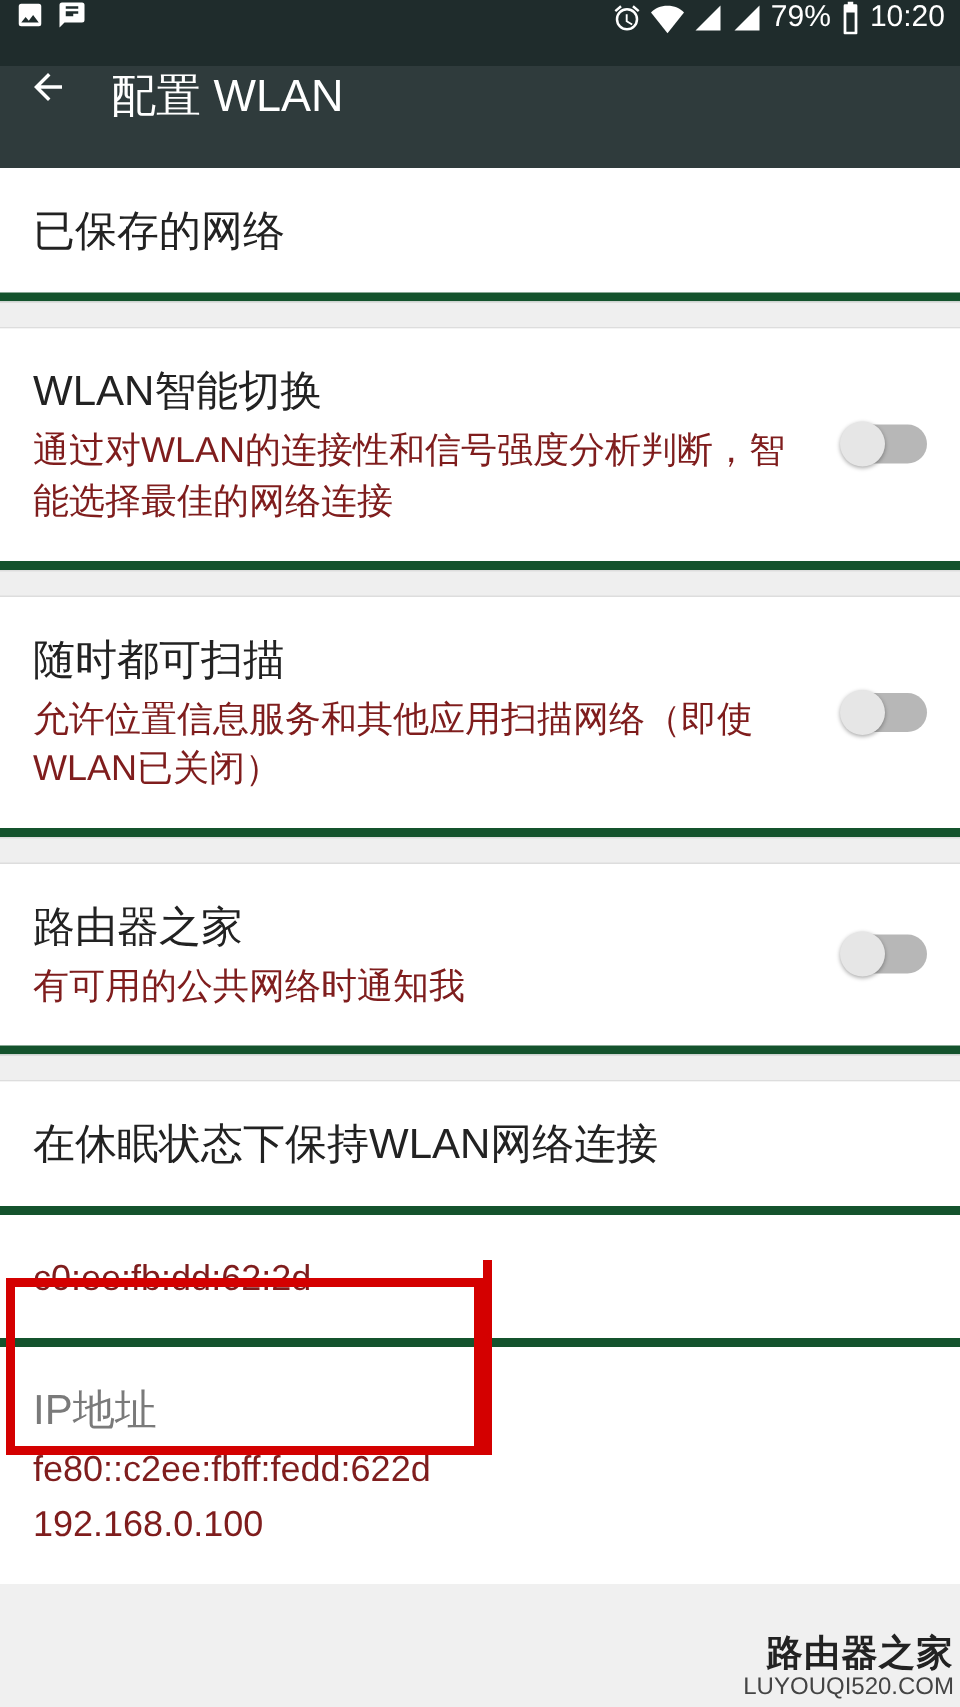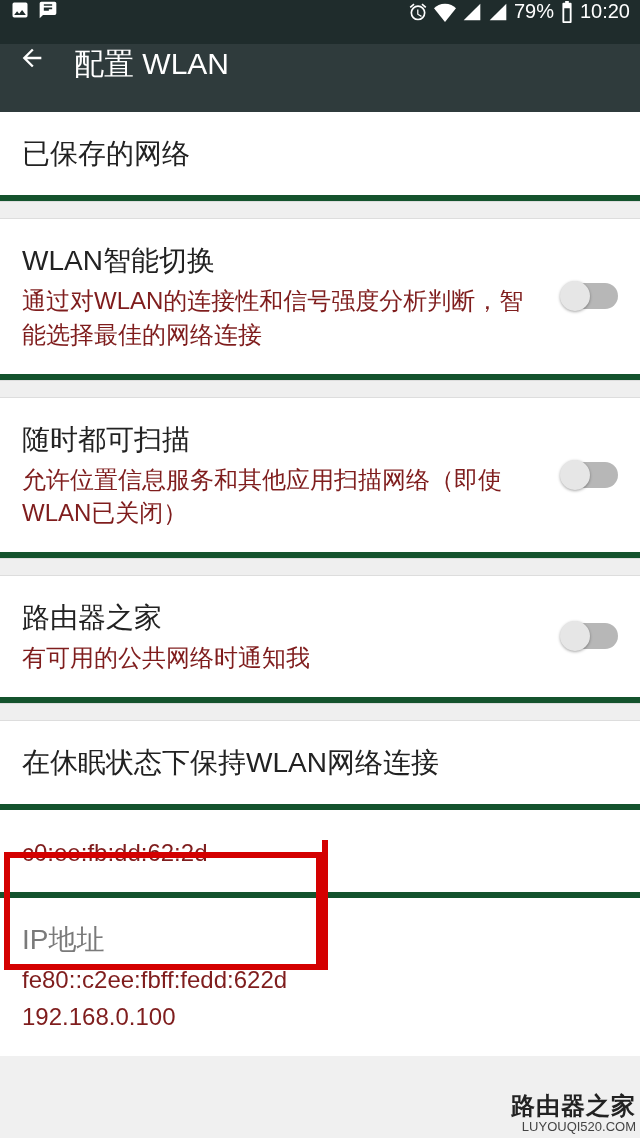--- a/index.html
+++ b/index.html
@@ -74,21 +74,21 @@
   .watermark {
     position: absolute;
     right: 4px;
     bottom: 4px;
     text-align: right;
     color: #222;
     line-height: 1.1;
     margin-top: 31px;
   }
   .watermark .big { font-size: 24px; font-weight: 900; letter-spacing: 1px; }
-  .watermark .small { font-size: 13px; color: #444; }
+  .watermark .small { font-size: 16px; color: #444; }
   .icon { display: inline-flex; }
 </style>
 </head>
 <body>
 
 <div class="status-bar">
   <div class="status-left">
     <span class="icon">
       <svg width="20" height="20" viewBox="0 0 24 24" fill="#fff">
           <path d="M21 19V5a2 2 0 0 0-2-2H5a2 2 0 0 0-2 2v14a2 2 0 0 0 2 2h14a2 2 0 0 0 2-2zM8.5 13.5l2.5 3 3.5-4.5L19 18H5l3.5-4.5z"></path>

